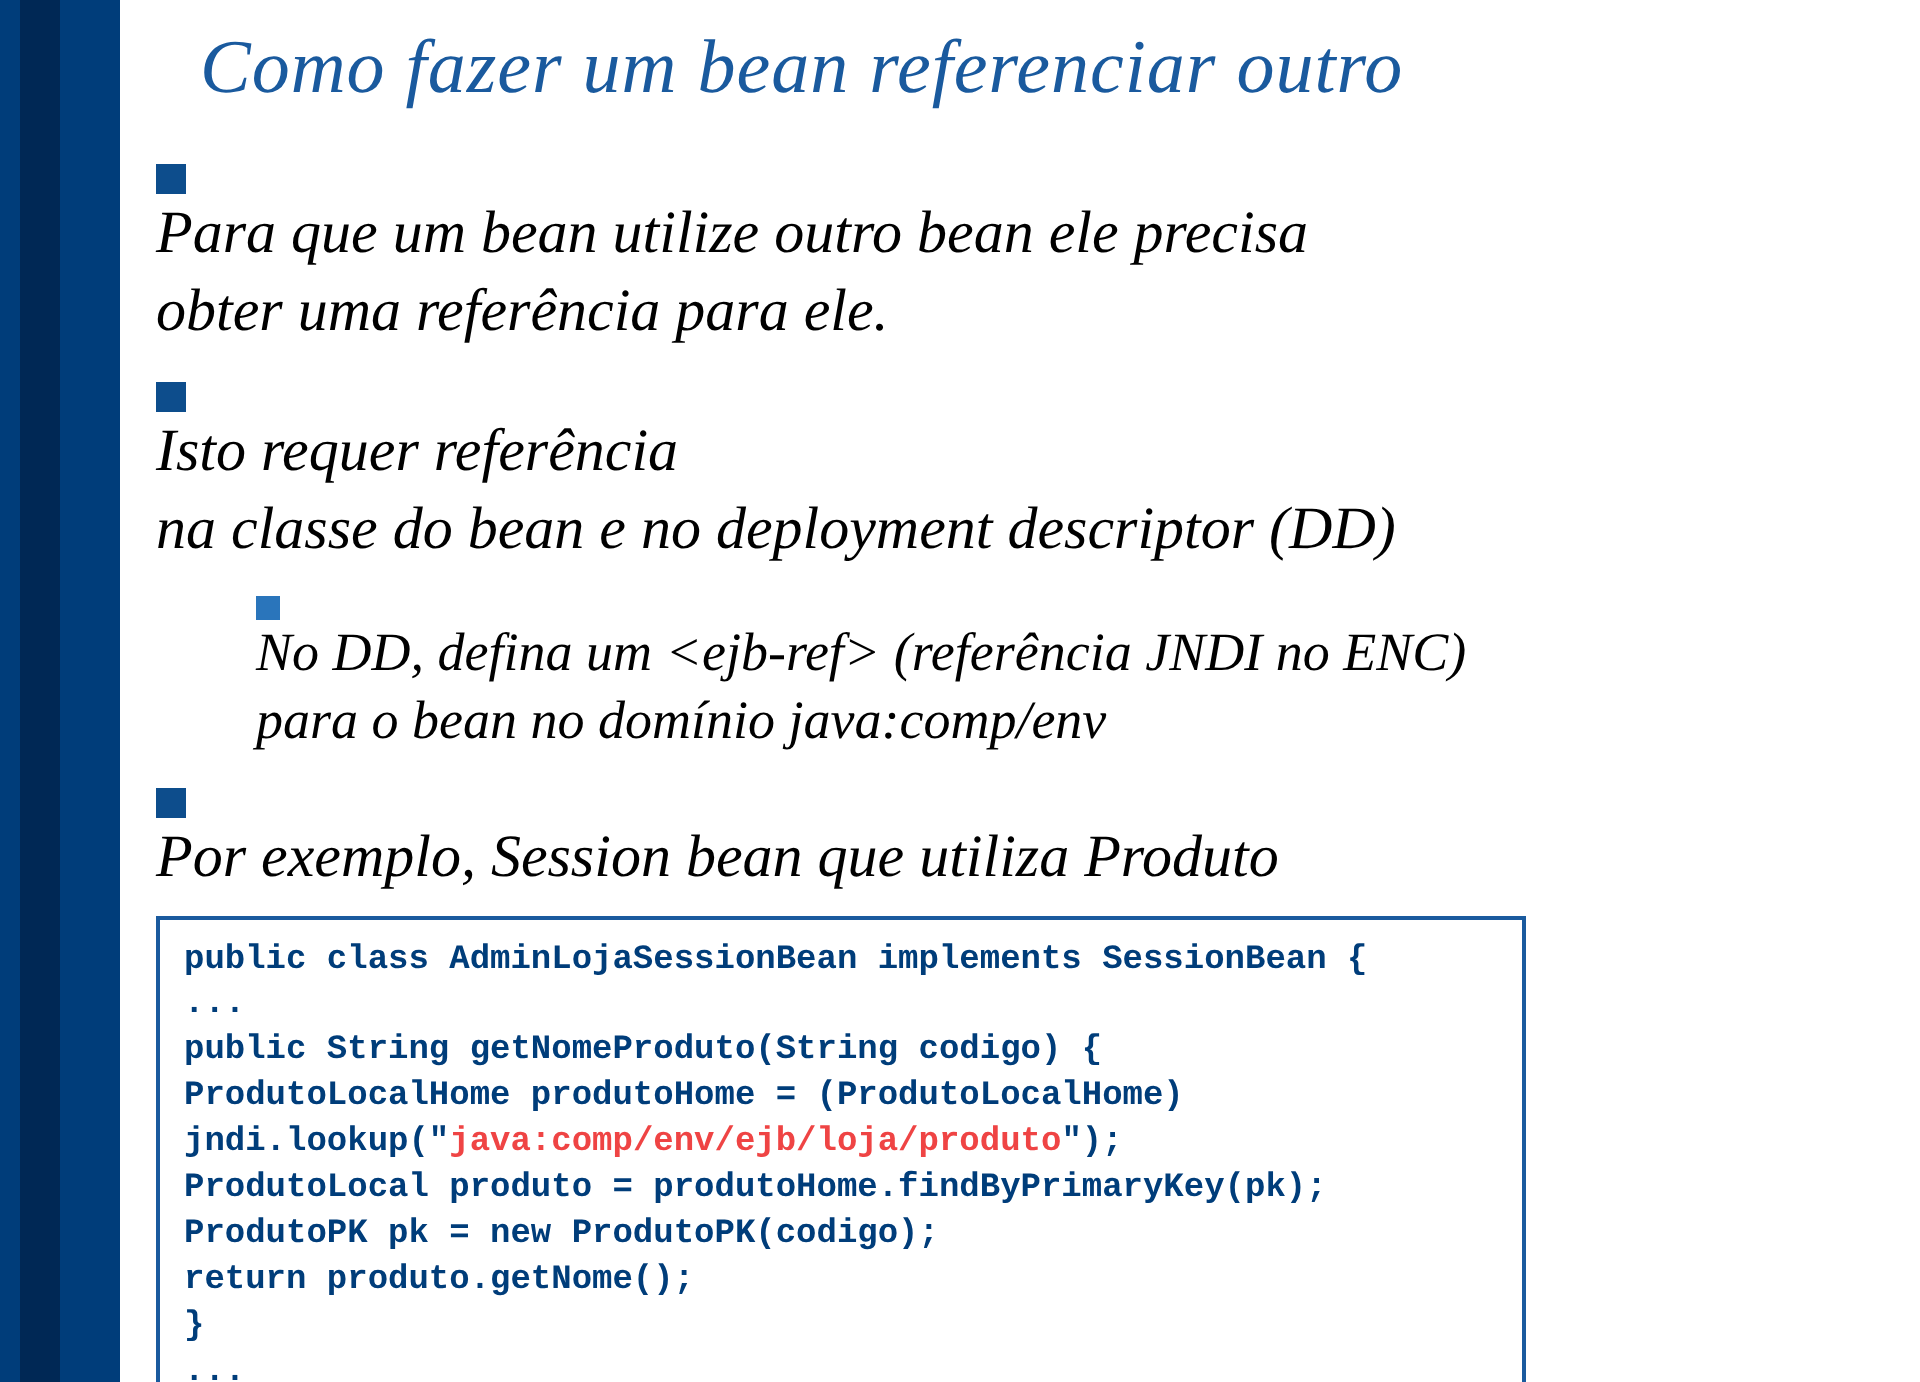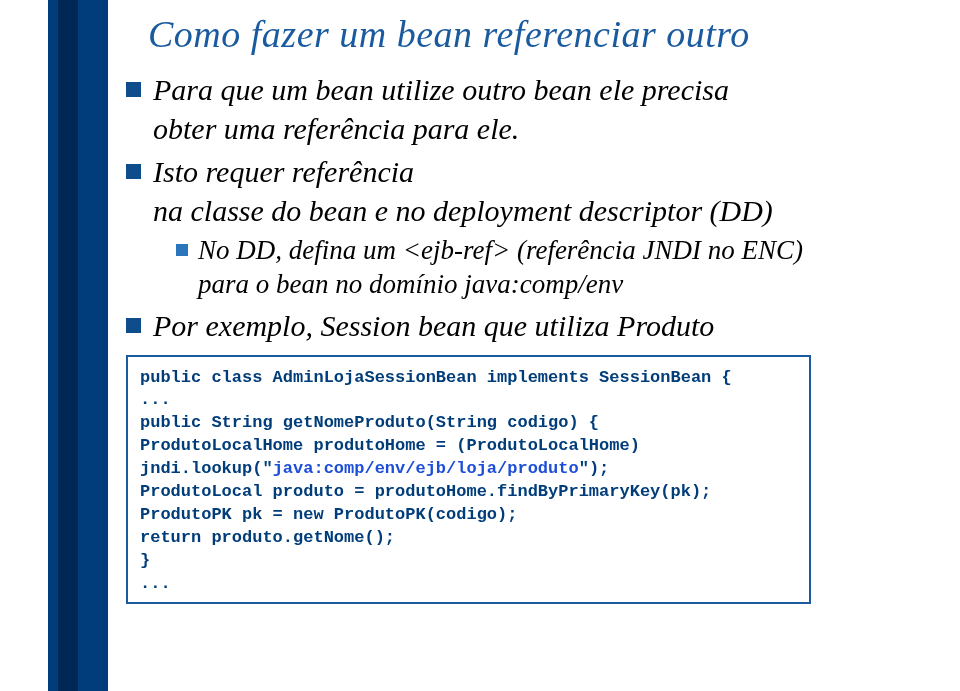--- a/index.html
+++ b/index.html
@@ -1,28 +1,28 @@
 <!DOCTYPE html>
 <html><head>
 <meta charset="utf-8">
 <style>
 body { margin:0; padding:0; font-family: Georgia, 'Times New Roman', serif; background:#fff; }
-.slide { width:783px; height:691px; position:relative; box-sizing:border-box;margin-left:48px; }
+.slide { width:783px; height:691px; position:relative; box-sizing:border-box; }
 .sidebar { position:absolute; left:0; top:0; width:60px; height:100%; background:#003d7a; }
 .sidebar-inner { position:absolute; left:10px; top:0; width:20px; height:100%; background:#002855; }
 .title { position:absolute; left:100px; top:12px; font-size:38px; font-style:italic; color:#1a5a9e; font-weight:normal; letter-spacing:0.5px; }
 .content { position:absolute; left:78px; top:70px; right:20px; }
-.bullet-row { display:flex; align-items:flex-start; margin-bottom:4px; }
+.bullet-row { display:flex; align-items:flex-start; margin-bottom:4px;flex-direction:column; }
 .bullet-sq { width:15px; height:15px; background:#0d4d8c; flex-shrink:0; margin-top:12px; margin-right:12px; }
 .bullet-sq-sm { width:12px; height:12px; background:#2a75bb; flex-shrink:0; margin-top:10px; margin-right:10px; }
 .bullet-text { font-size:30px; font-style:italic; color:#000; line-height:1.3; }
 .bullet-text-sm { font-size:27px; font-style:italic; color:#000; line-height:1.25; }
 .sub-bullets { margin-left:50px; }
 .codebox { margin-top:10px; border:2px solid #1a5a9e; padding:10px 24px 6px 12px; font-family:'Courier New', monospace; font-size:17px; font-weight:bold; line-height:1.35; color:#003d7a; }
-.code-red { color:#1d4ed8; }
+.code-red { color:#ef4444; }
 </style>
 </head>
 <body>
 
 <div class="slide">
   <div class="sidebar">
     <div class="sidebar-inner"></div>
   </div>
 
   <div class="title">Como fazer um bean referenciar outro</div>

